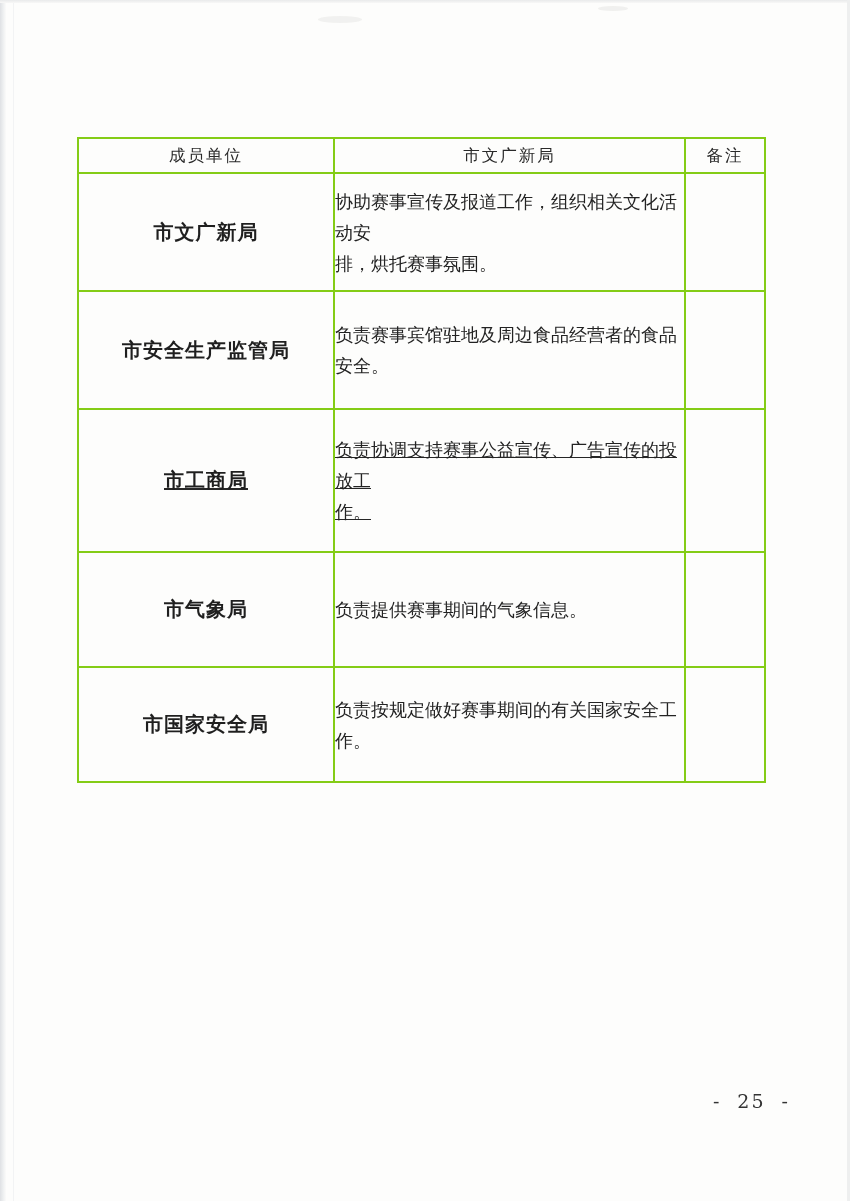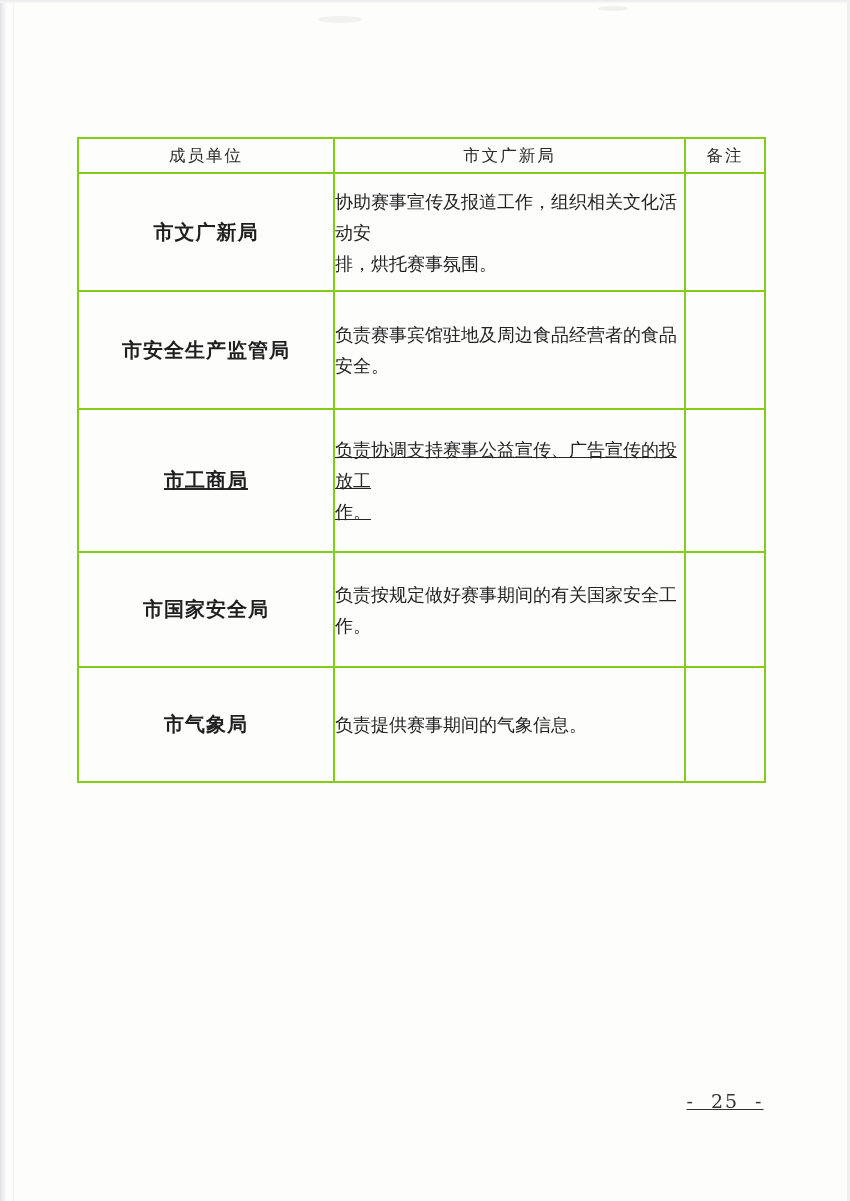--- a/index.html
+++ b/index.html
@@ -107,26 +107,25 @@
     color: #232323;
   }
   td.remark-cell {
     font-size: 15px;
   }
   .page-number {
     position: absolute;
     left: 660px;
     top: 1090px;
     width: 130px;
-    text-align: center;
+    text-align: right;
     font-size: 19px;
     letter-spacing: 2px;
     word-spacing: 8px;
     color: #333333;
-    text-decoration: underline;
   }
 </style>
 </head>
 <body>
 
 <div class="page">
   <div class="scan-edge-left"></div>
   <div class="scan-line-left"></div>
   <div class="scan-edge-top"></div>
   <div class="scan-edge-right"></div>
@@ -158,26 +157,26 @@
         <td class="task-cell">负责赛事宾馆驻地及周边食品经营者的食品安全。</td>
         <td class="remark-cell"></td>
       </tr>
       <tr>
         <td class="unit-cell">市工商局</td>
         <td class="task-cell">负责协调支持赛事公益宣传、广告宣传的投放工
 作。</td>
         <td class="remark-cell"></td>
       </tr>
       <tr>
-        <td class="unit-cell">市国家安全局</td>
-        <td class="task-cell">负责按规定做好赛事期间的有关国家安全工作。</td>
+        <td class="unit-cell">市气象局</td>
+        <td class="task-cell">负责提供赛事期间的气象信息。</td>
         <td class="remark-cell"></td>
       </tr>
       <tr>
-        <td class="unit-cell">市气象局</td>
-        <td class="task-cell">负责提供赛事期间的气象信息。</td>
+        <td class="unit-cell">市国家安全局</td>
+        <td class="task-cell">负责按规定做好赛事期间的有关国家安全工作。</td>
         <td class="remark-cell"></td>
       </tr>
     </tbody>
   </table>
 
   <div class="page-number">- 25 -</div>
 </div>
 
 </body></html>

